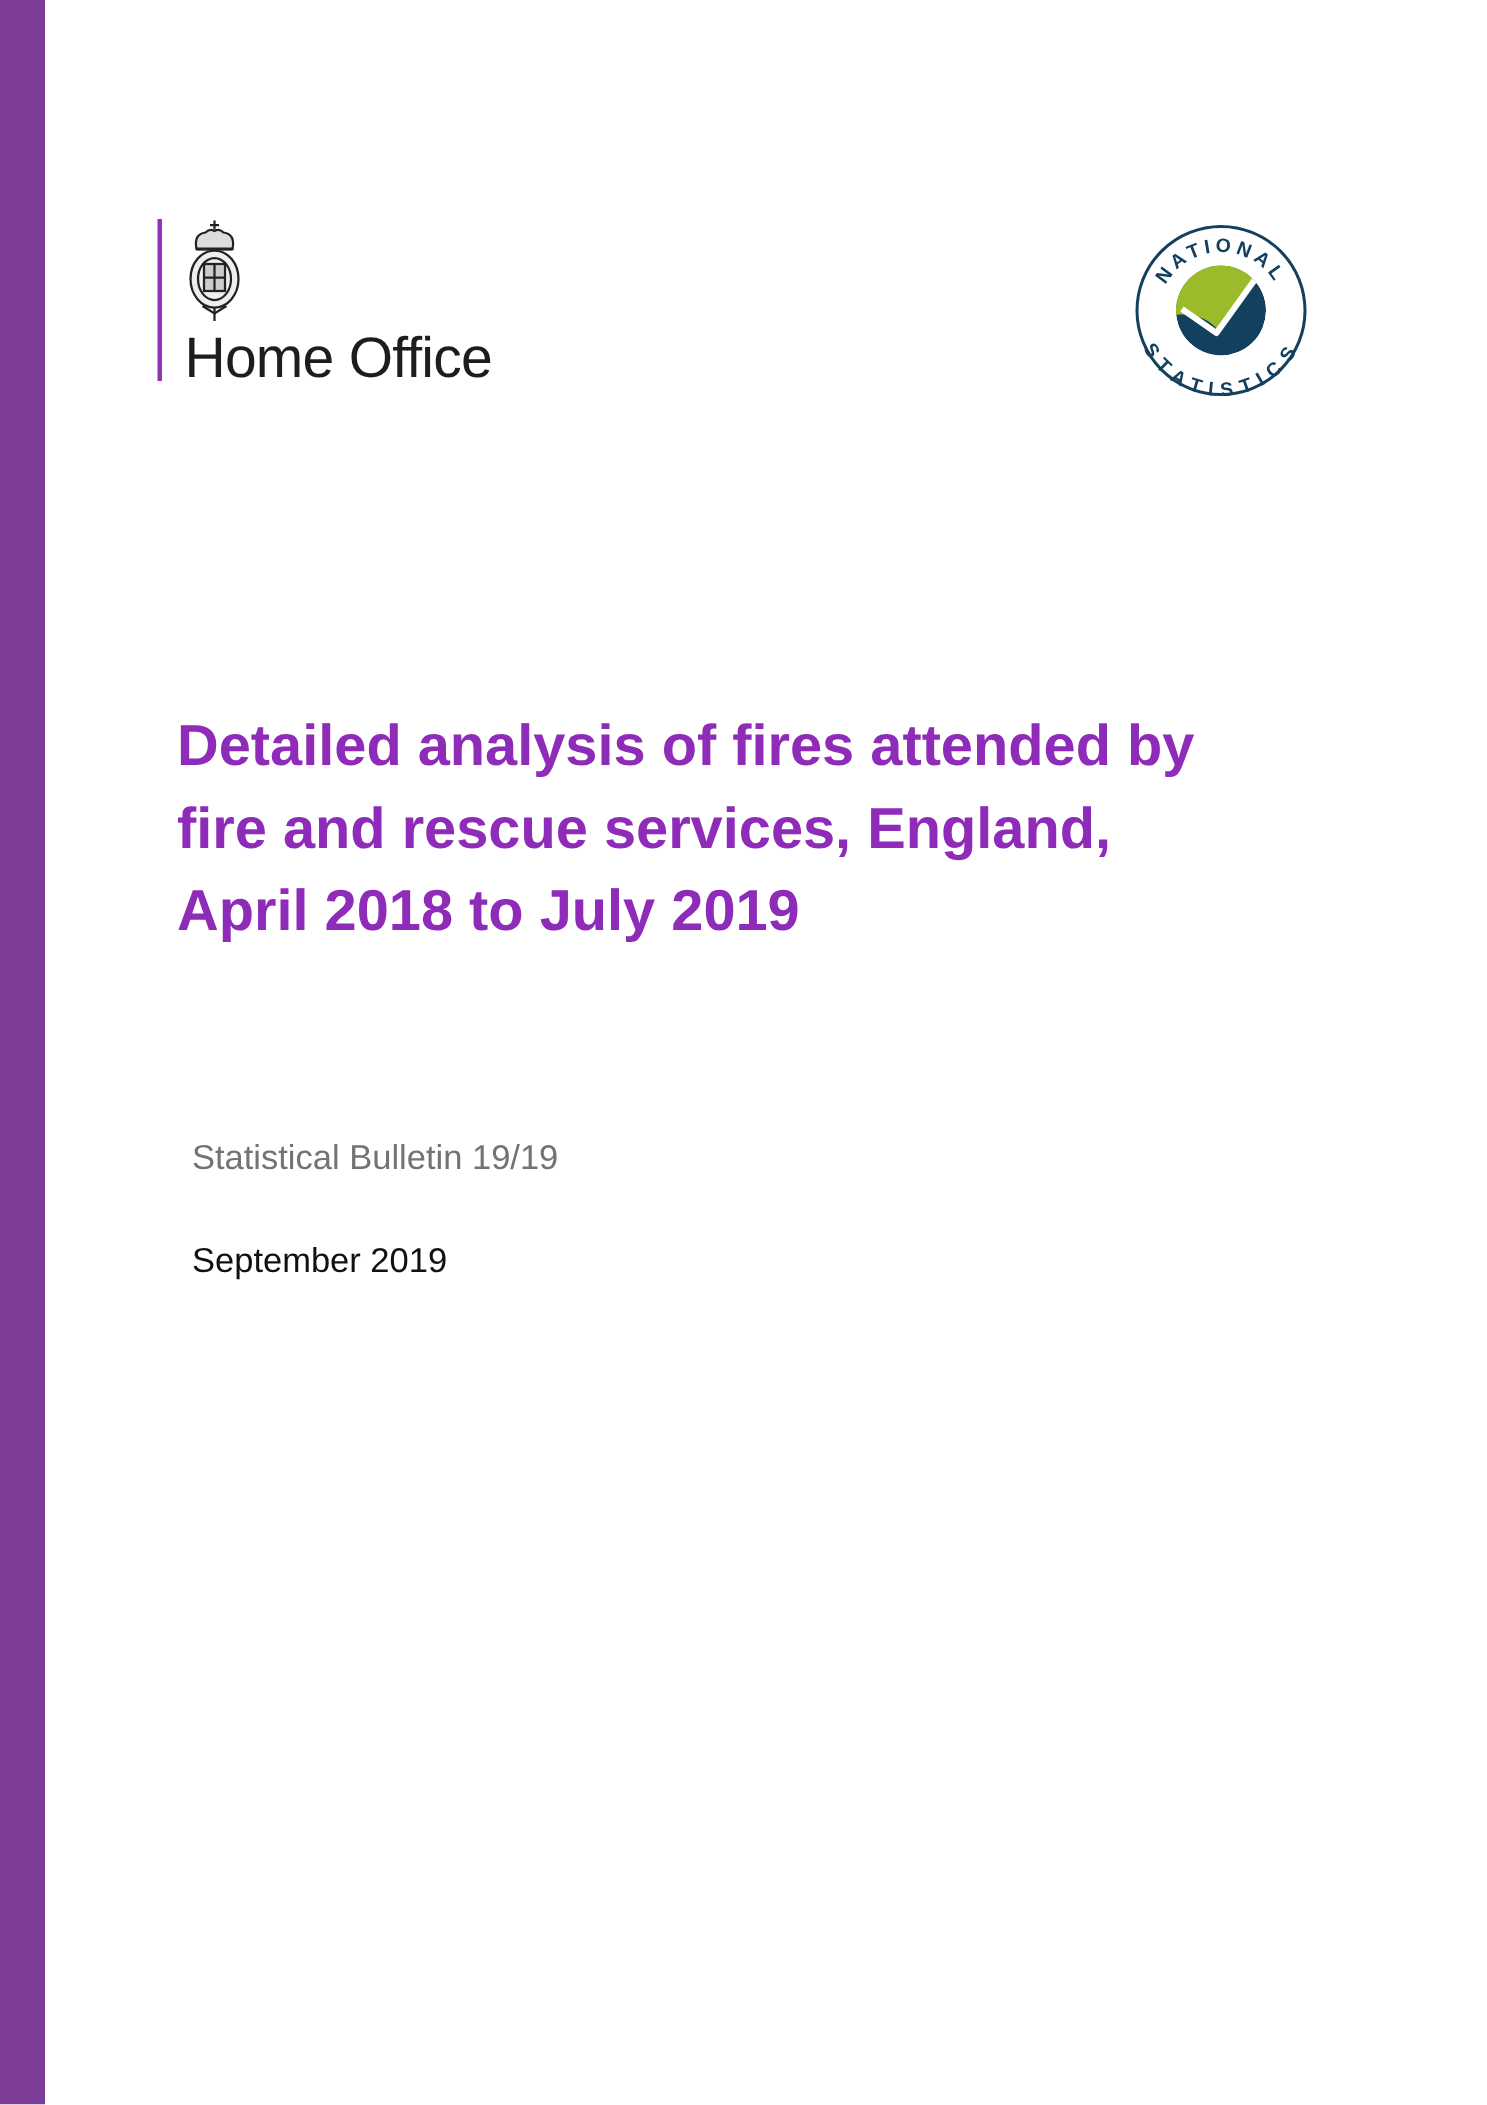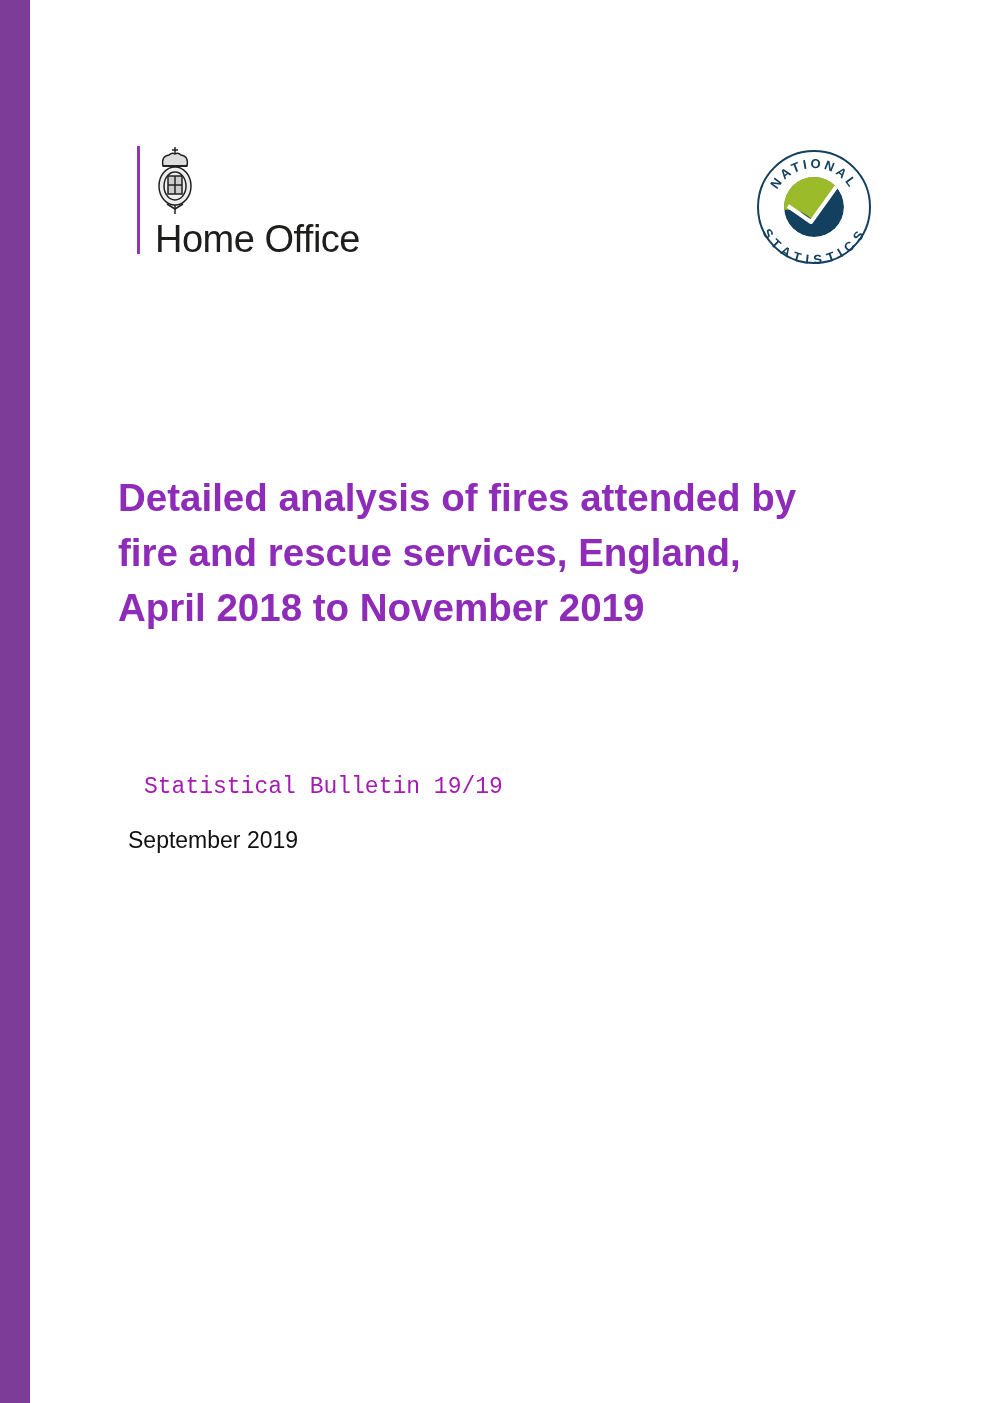--- a/index.html
+++ b/index.html
@@ -5,36 +5,36 @@
   html, body { margin: 0; padding: 0; }
   body {
     width: 991px; height: 1403px; position: relative; overflow: hidden;
     background: #ffffff;
     font-family: "Liberation Sans", sans-serif;
   }
   .side-bar {
     position: absolute; left: 0; top: 0; width: 30px; height: 1403px;
     background: #7d3c98;
   }
-  .ho-logo { position: absolute; left: 105px; top: 146px; width: 260px; height: 110px; margin-left: 32px; }
+  .ho-logo { position: absolute; left: 105px; top: 146px; width: 260px; height: 110px; }
   .ho-rule { position: absolute; left: 0; top: 0; width: 3px; height: 108px; background: #8e35b8; }
   .crest { position: absolute; left: 18px; top: 0; width: 40px; height: 70px; }
   .ho-text {
     position: absolute; left: 18px; top: 74px;
     font-size: 38px; color: #1d1d1b; letter-spacing: -0.5px; line-height: 38px;
     white-space: nowrap;
   }
   .ns-logo { position: absolute; left: 754px; top: 148px; width: 120px; height: 118px; }
   .title {
     position: absolute; left: 118px; top: 470px; width: 700px; margin: 0;
     font-size: 38.5px; line-height: 55px; font-weight: bold; color: #8e2bb8;
   }
   .subtitle {
-    position: absolute; left: 128px; top: 757px; margin: 16px;
-    font-size: 23px; color: #a21caf; line-height: 28px; font-family: Liberation Mono, monospace;
+    position: absolute; left: 128px; top: 757px; margin: 0;
+    font-size: 23px; color: #737373; line-height: 28px;
   }
   .date {
     position: absolute; left: 128px; top: 826px; margin: 0;
     font-size: 23px; color: #111; line-height: 28px; text-align: right;
   }
 </style>
 </head>
 <body>
 
 <div class="side-bar"></div>
@@ -74,17 +74,17 @@
     <path d="M34 58 L57 74 L90 28" fill="none" stroke="#fff" stroke-width="4" stroke-linejoin="round"></path>
   </g>
   <text font-family="Liberation Sans, sans-serif" font-size="13" font-weight="bold" fill="#13405e" letter-spacing="3">
     <textPath href="#arcTop" startOffset="50%" text-anchor="middle">NATIONAL</textPath>
   </text>
   <text font-family="Liberation Sans, sans-serif" font-size="13" font-weight="bold" fill="#13405e" letter-spacing="3" dy="12">
     <textPath href="#arcBot" startOffset="50%" text-anchor="middle">STATISTICS</textPath>
   </text>
 </svg>
 
-<h1 class="title">Detailed analysis of fires attended by fire and rescue services, England, April 2018 to November 2019</h1>
+<h1 class="title">Detailed analysis of fires attended by fire and rescue services, England, April 2018 to July 2019</h1>
 
 <p class="subtitle">Statistical Bulletin 19/19</p>
 
 <p class="date">September 2019</p>
 
 </body></html>

